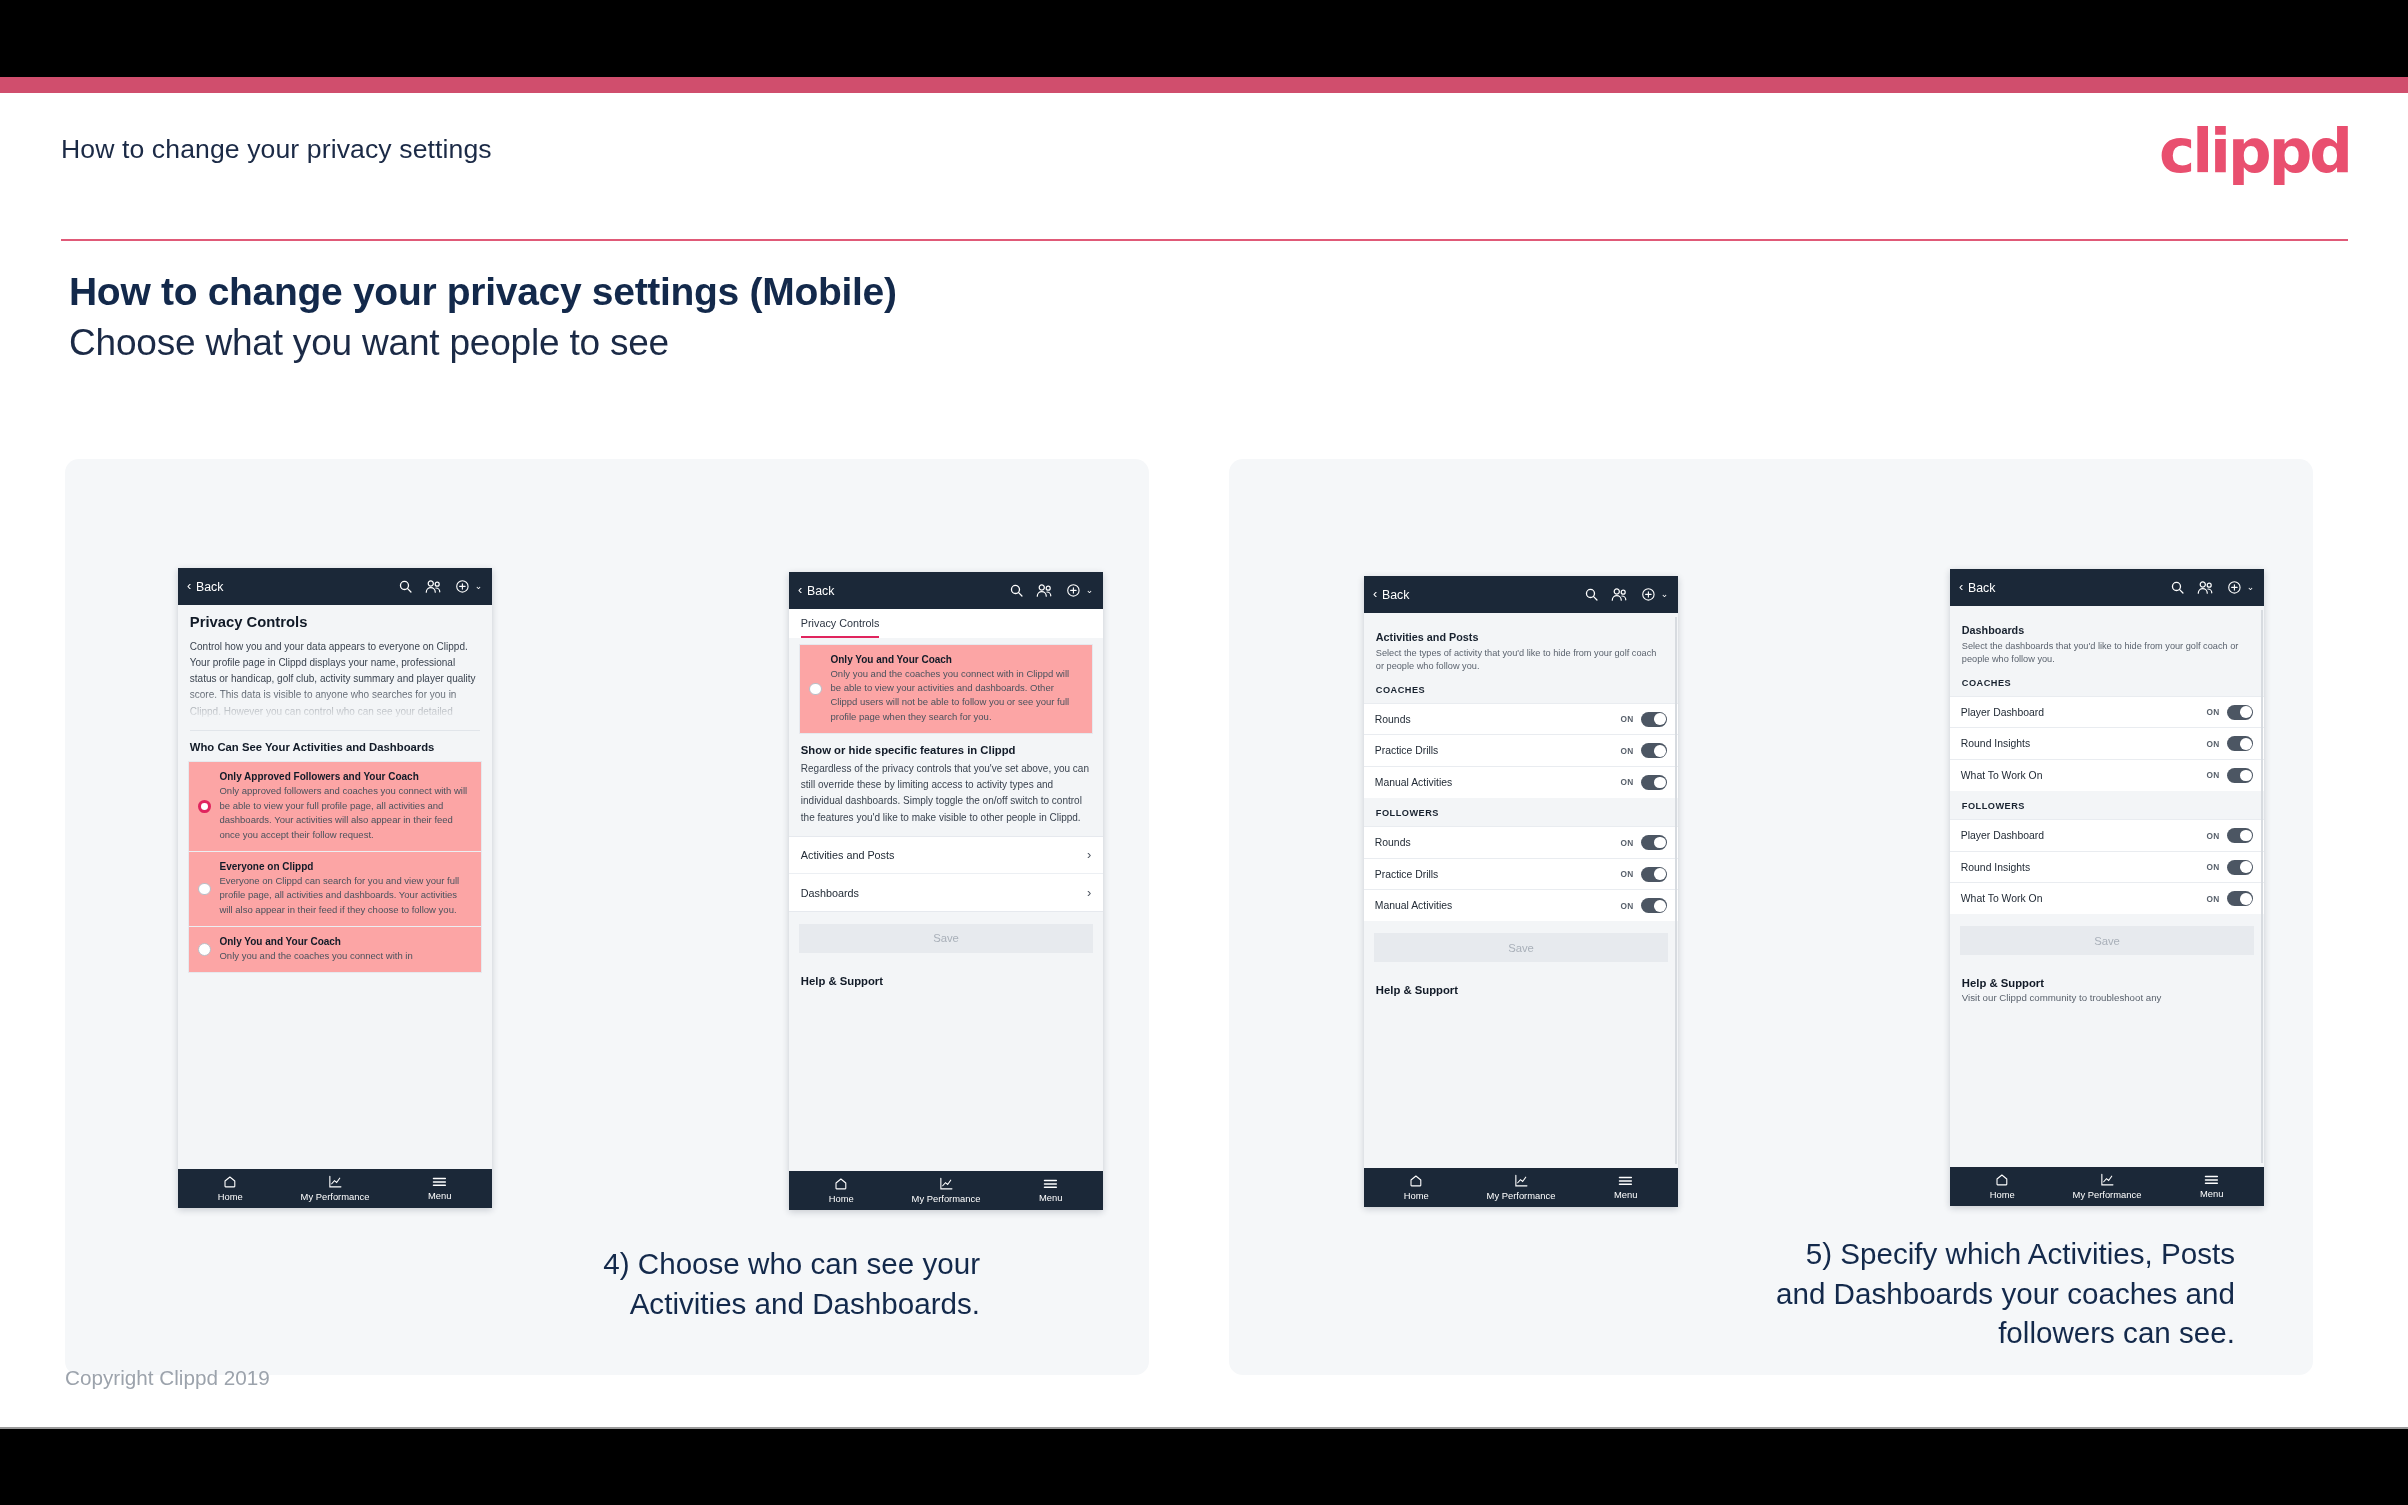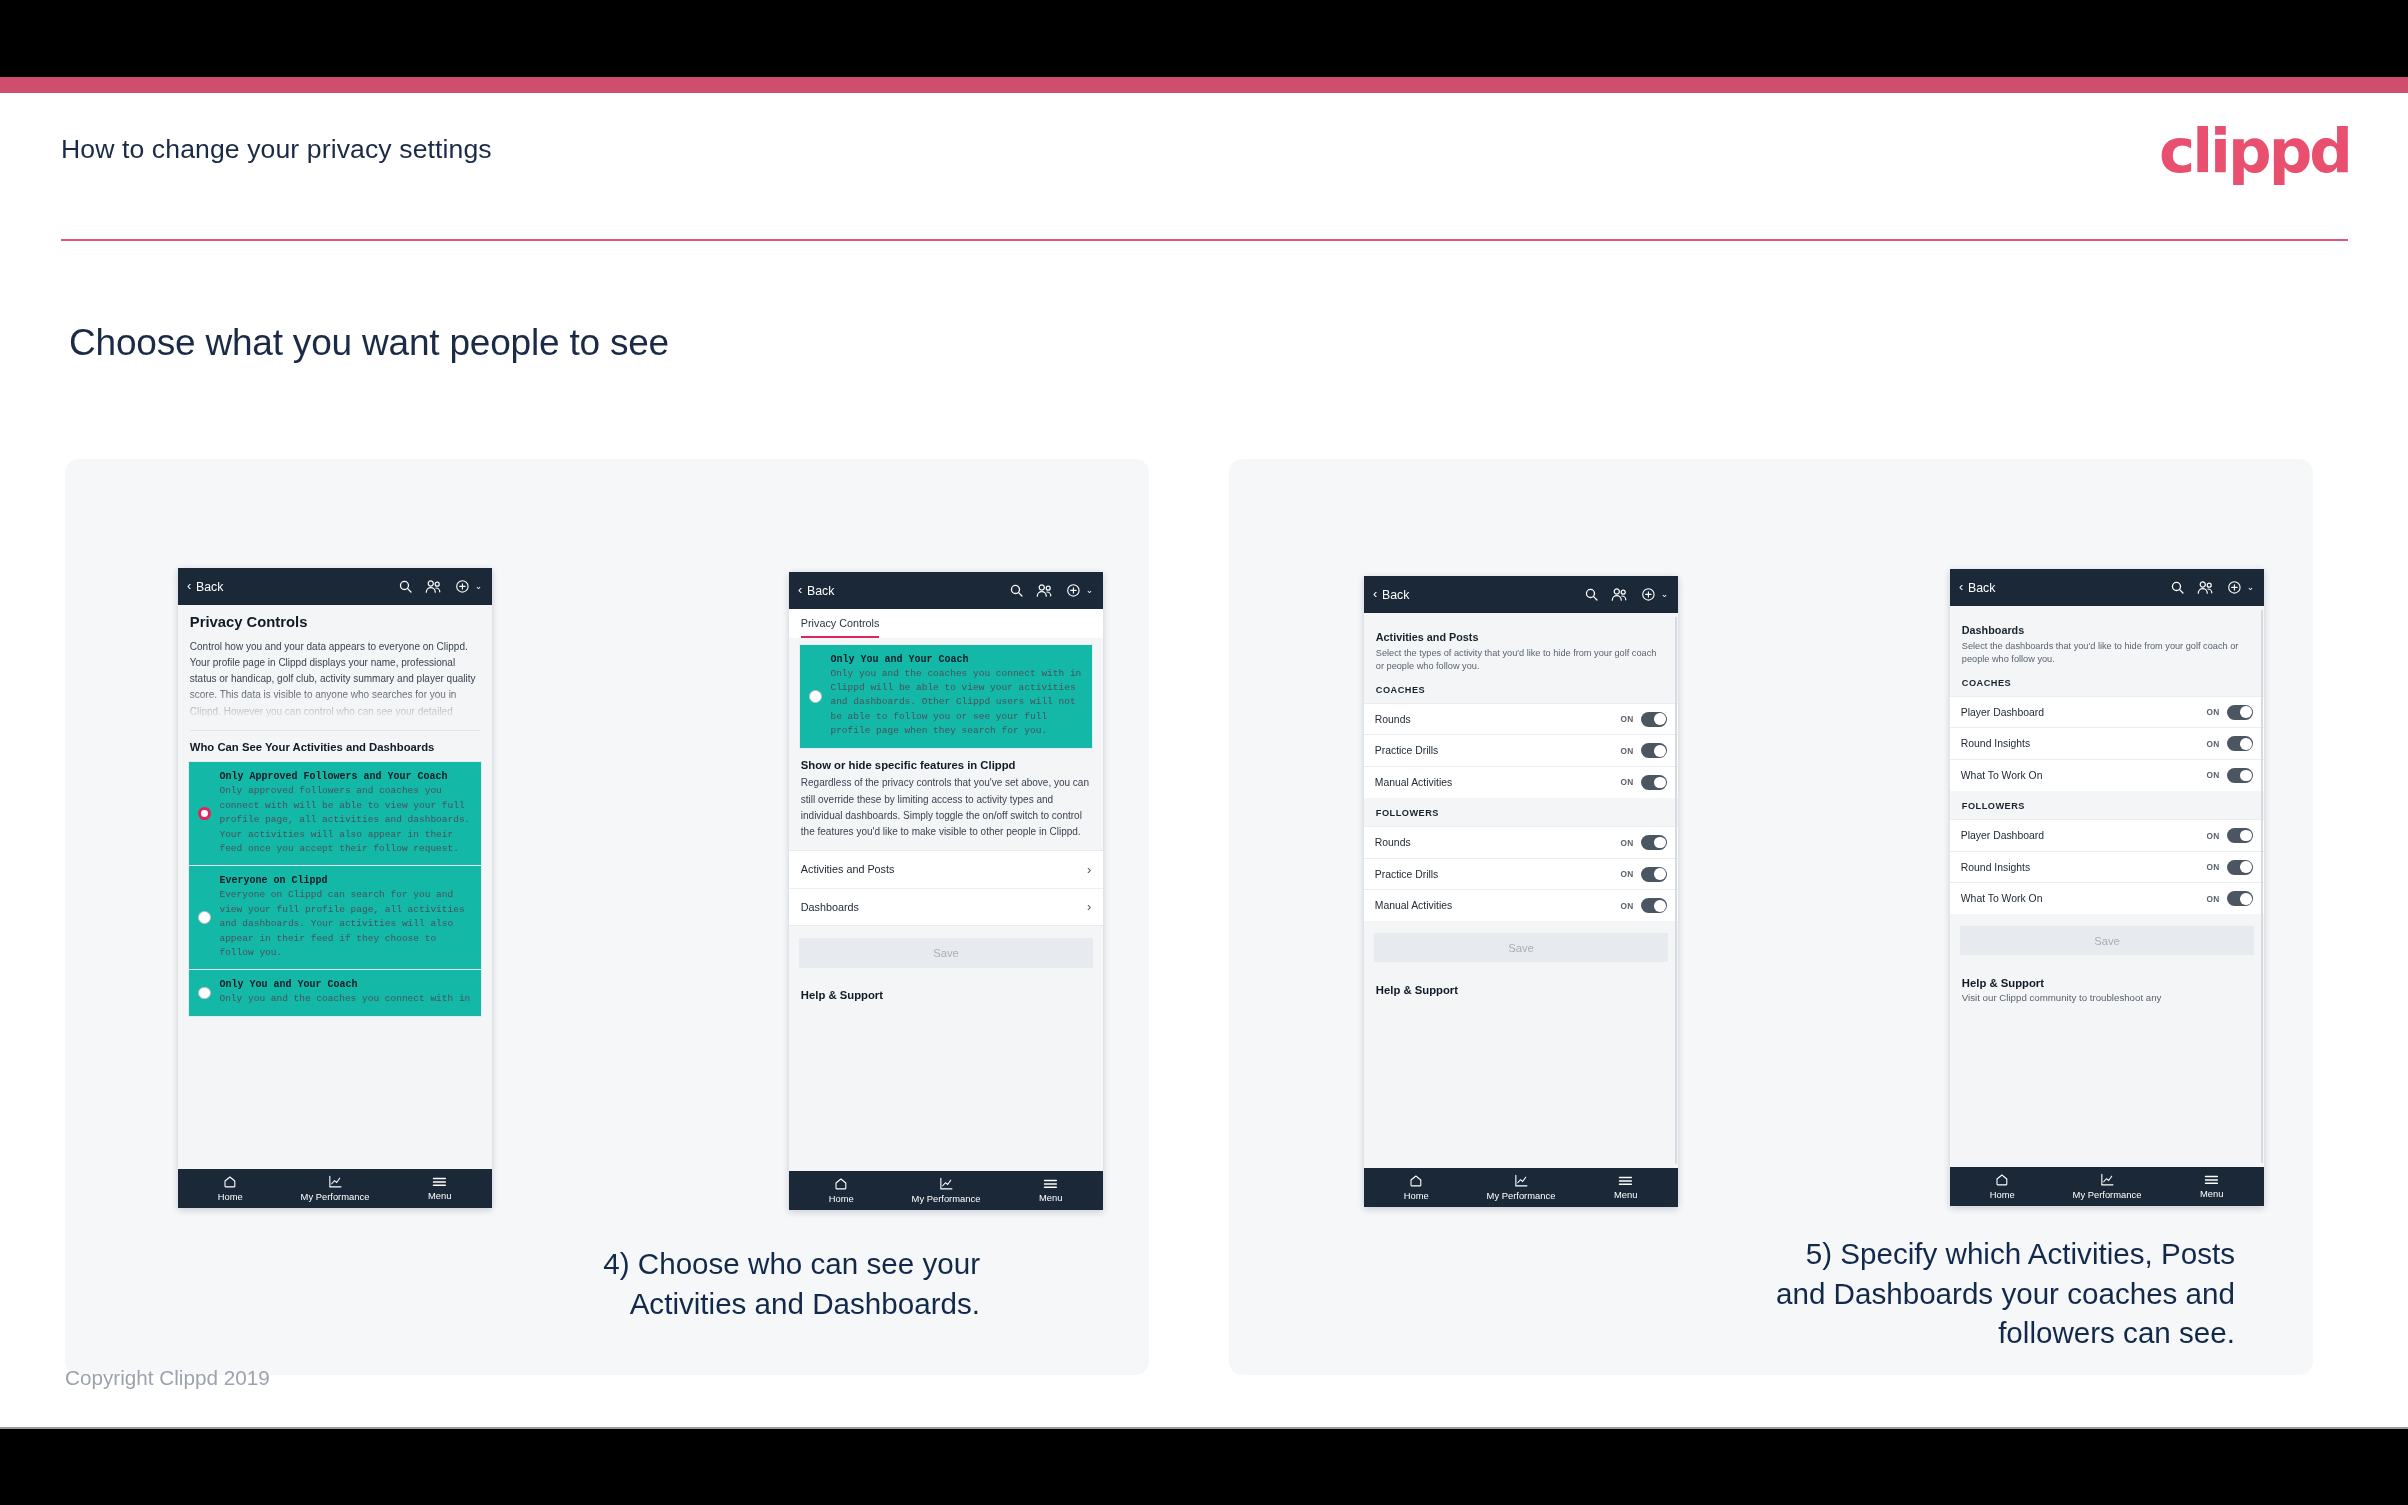--- a/index.html
+++ b/index.html
@@ -134,21 +134,21 @@
   .pg-para.fade {
     -webkit-mask-image: linear-gradient(to bottom, #000 62%, transparent 100%);
             mask-image: linear-gradient(to bottom, #000 62%, transparent 100%);
   }
   .pg-hr { height: 1px; background: #e1e5ea; margin: 9.9px 11.8px 0 11.8px; }
   .pg-subhead {
     font-size: 11.3px; font-weight: 700; color: #111a27;
     padding: 9.9px 11.8px 8.9px 11.8px;
   }
 
-  .opt-card { background: #14b8a6; border: 1px solid #e6e9ee; margin: 0 9.9px; font-family: Liberation Mono, monospace; }
+  .opt-card { background: #fca5a5; border: 1px solid #e6e9ee; margin: 0 9.9px; }
   .opt-row {
     display: flex; align-items: center; gap: 8.9px;
     padding: 8.9px 10.8px 8.9px 8.9px;
     border-bottom: 1px solid #eceff3;
   }
   .opt-row:last-child { border-bottom: none; }
   .radio {
     flex: 0 0 auto; width: 12.8px; height: 12.8px; border-radius: 50%;
     border: 1.6px solid #b9bfc7; background: #fff;
   }
@@ -217,20 +217,21 @@
 <div class="letterbox-top"></div>
 <div class="accent-stripe"></div>
 <div class="letterbox-bottom"></div>
 
 <div class="slide">
 
   <div class="hdr-title">How to change your privacy settings</div>
   <div class="hdr-logo">clippd</div>
   <div class="hdr-rule"></div>
 
+  <div class="title-main">How to change your privacy settings (Mobile)</div>
   <div class="title-sub">Choose what you want people to see</div>
 
   <div class="panel" id="panel-left"></div>
 
   <div class="phone" id="phone1" style="left:178px; top:475px; width:314px; height:640px;">
     <div class="phone-topbar">
       <div class="tb-back">
         <span class="tb-chev">‹</span>
         <span>Back</span>
       </div>

